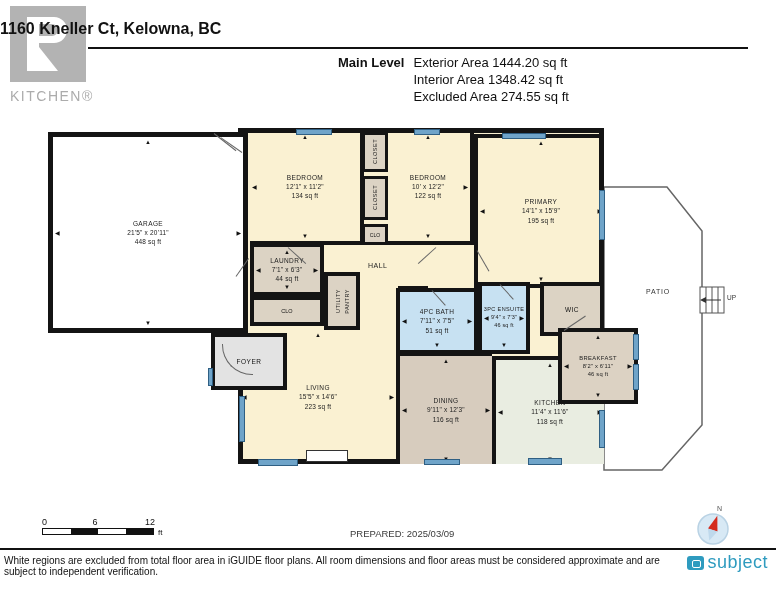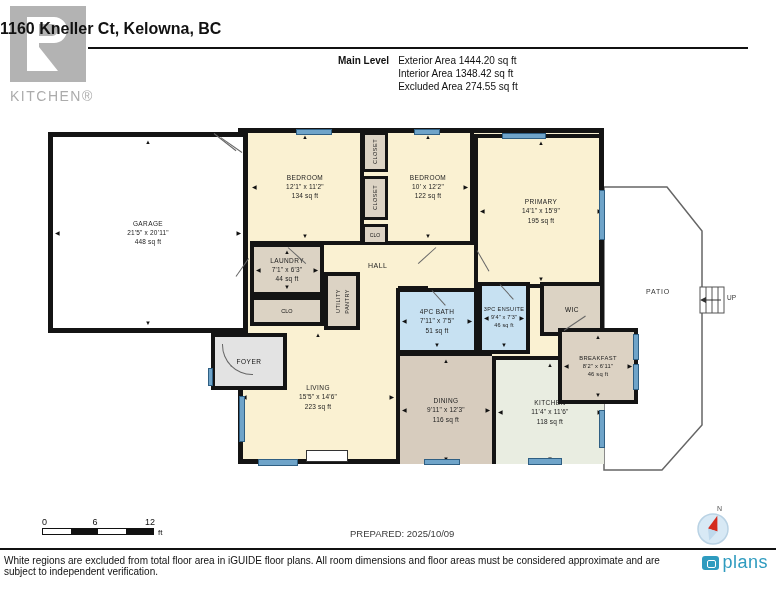--- a/index.html
+++ b/index.html
@@ -4,21 +4,21 @@
 <style>
   html,body{margin:0;padding:0;background:#fff;}
   #canvas{position:relative;width:776px;height:600px;background:#fff;overflow:hidden;
           font-family:"Liberation Sans",sans-serif;color:#111;}
 
   
   .logo-wrap{position:absolute;left:10px;top:6px;width:86px;}
   .realtor-text{font-size:14px;color:#ACACAC;letter-spacing:1.5px;margin-top:2px;}
   .title{position:absolute;left:0;right:0;top:20px;text-align:left;font-size:16px;font-weight:bold;}
   .hline{position:absolute;left:88px;right:28px;top:47px;height:2px;background:#111;}
-  .stats{position:absolute;left:338px;top:55px;display:flex;gap:9px;font-size:10px;}
+  .stats{position:absolute;left:338px;top:55px;display:flex;gap:9px;font-size:13px;}
   .level{font-weight:bold;white-space:nowrap;}
   .stat-lines div{margin-bottom:2px;white-space:nowrap;}
 
   
   .room{position:absolute;display:flex;align-items:center;justify-content:center;box-sizing:border-box;}
   .rlabel{text-align:center;font-size:6.5px;line-height:1.4;color:#222;letter-spacing:.2px;}
   .rlabel .rn{letter-spacing:.4px;}
   .ar{position:absolute;font-size:6px;color:#111;line-height:1;}
   .ar-n{top:2px;left:50%;transform:translateX(-50%);}
   .ar-s{bottom:2px;left:50%;transform:translateX(-50%);}
@@ -327,33 +327,33 @@
     </div>
     <div class="scale-bar">
       <span class="sg1"></span>
         <span class="sg2"></span>
         <span class="sg3"></span>
         <span class="sg4"></span>
     </div>
     <span class="ft">ft</span>
   </div>
 
-  <div class="prepared">PREPARED: 2025/10/09</div>
+  <div class="prepared">PREPARED: 2025/03/09</div>
 
   <div class="compass">
     <svg width="44" height="46" viewBox="0 0 44 46">
       <text x="25" y="9" font-size="7" fill="#555" font-family="Liberation Sans, sans-serif">N</text>
       <circle cx="21" cy="27" r="15" fill="#D8E9F5" stroke="#B9D2E4" stroke-width="1.5"></circle>
       <g transform="rotate(18 21 27)">
         <polygon points="21,13 26,28 16,28" fill="#D42B1E"></polygon>
         <polygon points="16,28 26,28 21,39" fill="#BFD9EC"></polygon>
       </g>
     </svg>
   </div>
 
   <div class="fline"></div>
   <div class="disclaimer">White regions are excluded from total floor area in iGUIDE floor plans. All room dimensions and floor areas must be considered approximate and are subject to independent verification.</div>
   <div class="iguide">
     <span class="iguide-icon"></span>
-    <span class="iguide-text">plans</span>
+    <span class="iguide-text">subject</span>
   </div>
 
 </div>
 
 </body></html>

